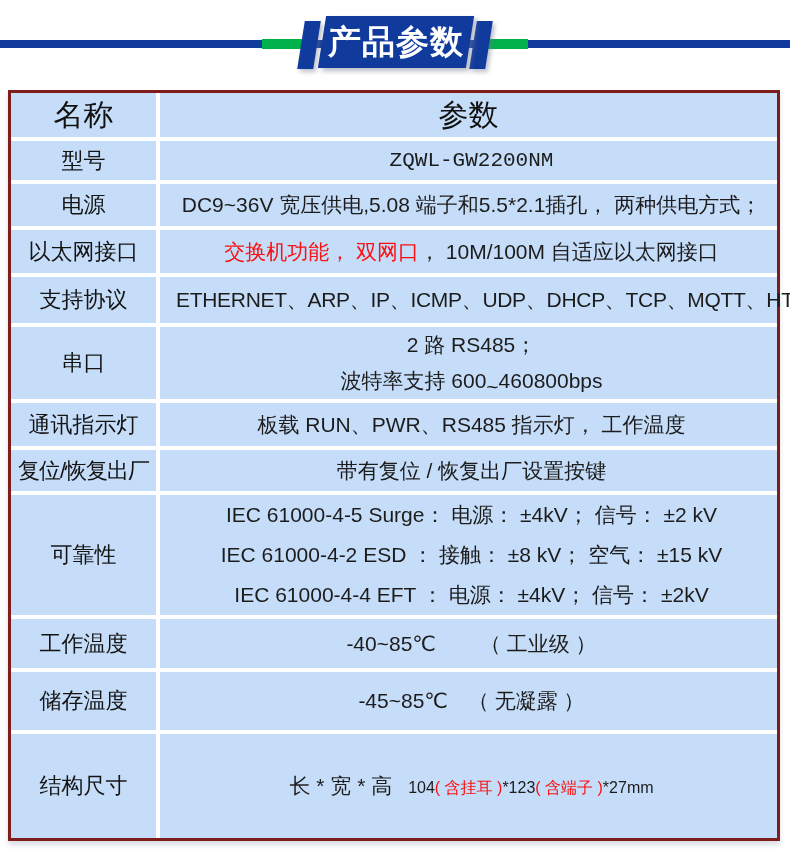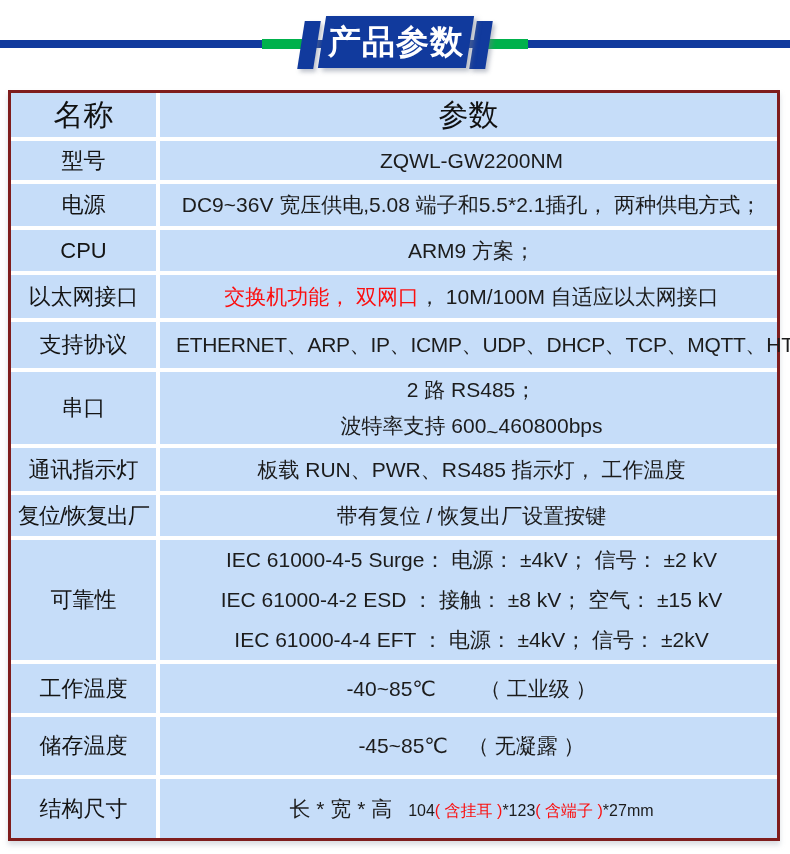--- a/index.html
+++ b/index.html
@@ -47,21 +47,21 @@
   table.spec td:first-child { border-left:none; }
   table.spec td:last-child  { border-right:none; }
   col.c-name { width:147px; }
 
   td.label { text-align:center; font-size:22px; color:#141414; }
   td.value { padding:0 10px 0 16px; font-size:21px; color:#1c1c1c;text-align:center; }
   td.hcell { text-align:center; font-size:30px; color:#111111; font-weight:500; }
   .tight   { font-size:20px; letter-spacing:-1px; }
 
   tr.r-header  { height:46px; }
-  tr.r-model   { height:43px; }
+  tr.r-model   { height:43px;font-family:Liberation Mono, monospace; }
   tr.r-power   { height:46px;padding-left:36px; }
   tr.r-cpu     { height:45px; }
   tr.r-eth     { height:47px; }
   tr.r-proto   { height:50px; }
   tr.r-serial  { height:74px; }
   tr.r-leds    { height:47px; }
   tr.r-reset   { height:45px; }
   tr.r-rel     { height:120px; }
   tr.r-wtemp   { height:53px; }
   tr.r-stemp   { height:62px; }
@@ -108,24 +108,20 @@
       <tr class="r-model">
         <td class="label">型号</td>
         <td class="value">ZQWL-GW2200NM</td>
       </tr>
 
       <tr class="r-power">
         <td class="label">电源</td>
         <td class="value">DC9~36V 宽压供电,5.08 端子和5.5*2.1插孔， 两种供电方式；</td>
       </tr>
 
-      <tr class="r-cpu">
-        <td class="label">CPU</td>
-        <td class="value">ARM9 方案；</td>
-      </tr>
 
       <tr class="r-eth">
         <td class="label">以太网接口</td>
         <td class="value"><span class="red">交换机功能， 双网口</span><span>，  10M/100M 自适应以太网接口</span></td>
       </tr>
 
       <tr class="r-proto">
         <td class="label">支持协议</td>
         <td class="value proto-val">ETHERNET、ARP、IP、ICMP、UDP、DHCP、TCP、MQTT、HTTP、JSON；</td>
       </tr>

